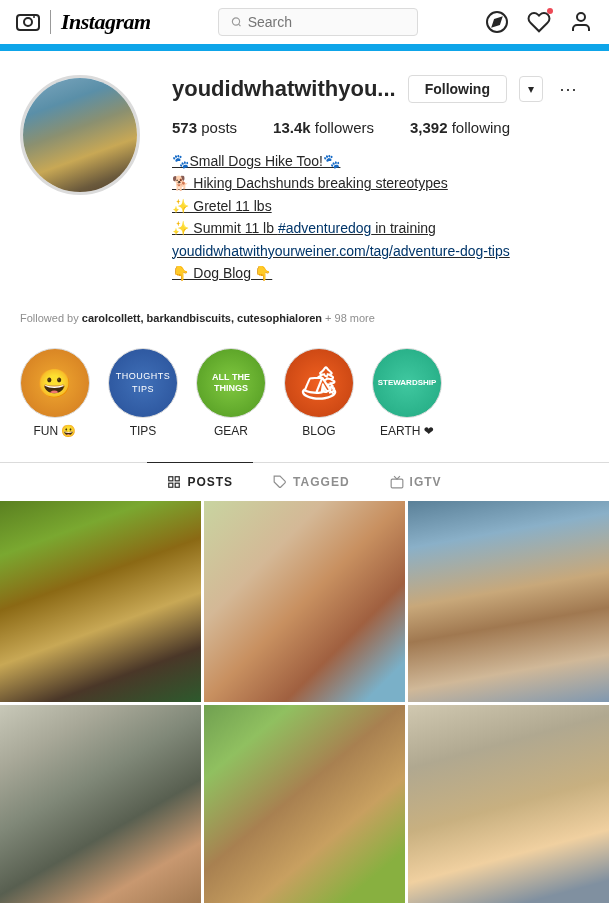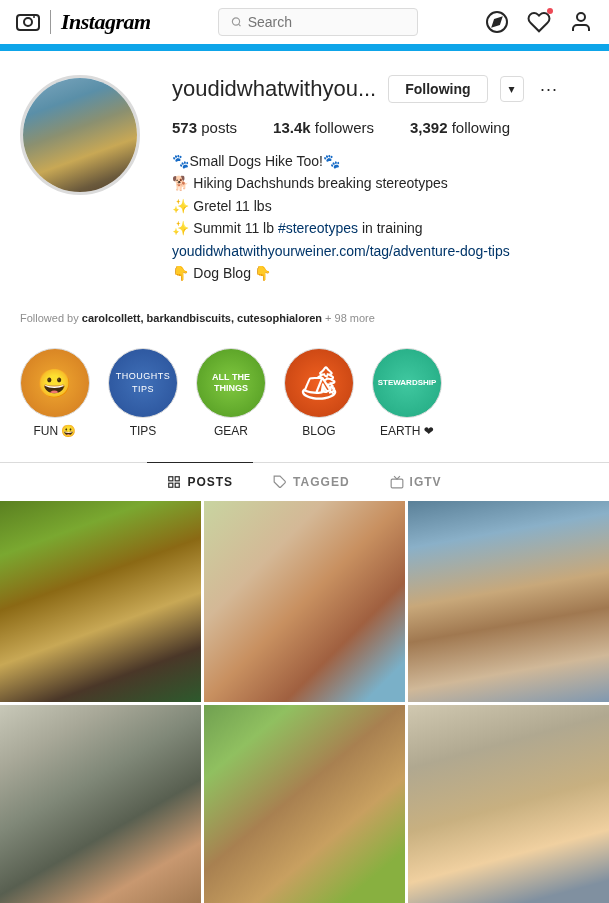--- a/index.html
+++ b/index.html
@@ -111,21 +111,21 @@
     }
     .profile-top-row {
       display: flex;
       align-items: center;
       gap: 12px;
       margin-bottom: 16px;
       flex-wrap: wrap;
     }
     .profile-username {
       font-size: 22px;
-      font-weight: 400;
+      font-weight: 700;
       color: #262626;
     }
     .following-btn {
       background: #fff;
       border: 1px solid #dbdbdb;
       border-radius: 4px;
       padding: 5px 16px;
       font-size: 14px;
       font-weight: 600;
       cursor: pointer;
@@ -160,20 +160,21 @@
     .stat strong {
       font-weight: 600;
     }
     .profile-bio {
       font-size: 14px;
       line-height: 1.6;
       color: #262626;
     }
     .profile-bio .bio-line {
       display: block;
+      text-decoration: underline;
     }
     .profile-bio a.hashtag {
       color: #003569;
       text-decoration: none;
     }
     .profile-bio a.website {
       color: #003569;
       text-decoration: none;
     }
     .followed-by {
@@ -337,21 +338,21 @@
         <strong>13.4k</strong>&nbsp;<span>followers</span>
       </div>
       <div class="stat">
         <strong>3,392</strong>&nbsp;<span>following</span>
       </div>
     </div>
     <div class="profile-bio">
       <span class="bio-line">🐾Small Dogs Hike Too!🐾</span>
       <span class="bio-line">🐕 Hiking Dachshunds breaking stereotypes</span>
       <span class="bio-line">✨ Gretel 11 lbs</span>
-      <span class="bio-line">✨ Summit 11 lb <a href="#" class="hashtag">#stereotypes</a> in training</span>
+      <span class="bio-line">✨ Summit 11 lb <a href="#" class="hashtag">#adventuredog</a> in training</span>
       <span class="bio-line"><a href="#" class="website">youdidwhatwithyourweiner.com/tag/adventure-dog-tips</a></span>
       <span class="bio-line">👇 Dog Blog 👇</span>
     </div>
   </div>
 </section>
 
 <div class="followed-by">
   <span>Followed by</span>
   <strong>carolcollett, barkandbiscuits, cutesophialoren</strong>
   <span>+ 98 more</span>

